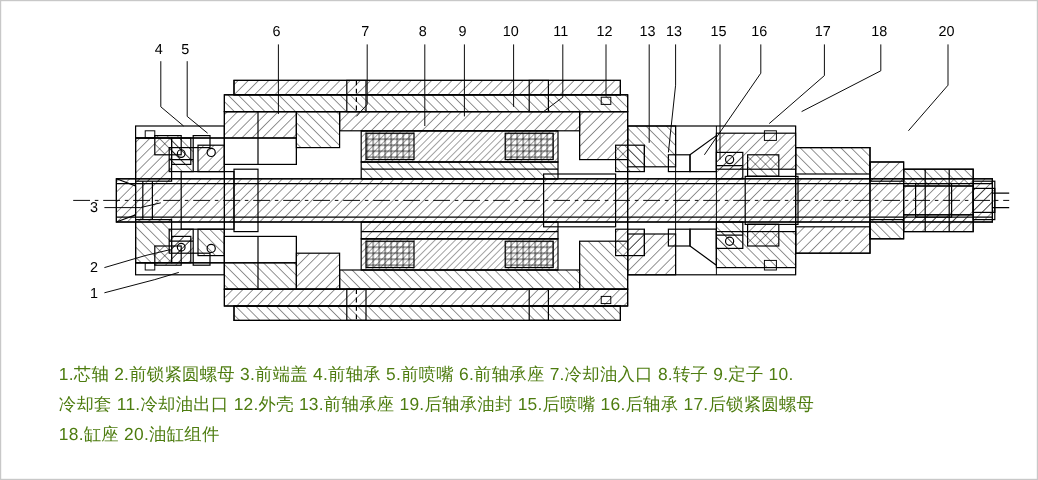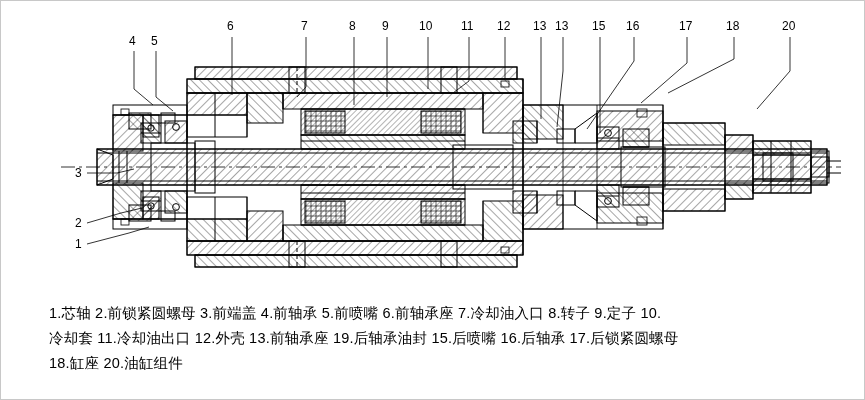--- a/index.html
+++ b/index.html
@@ -35,21 +35,21 @@
     white-space: nowrap;
   }
   #caption {
     position: absolute;
     left: 48px;
     top: 300px;
     width: 780px;
     font-family: "Liberation Sans", sans-serif;
     font-size: 14.5px;
     line-height: 25px;
-    color: #000000;
+    color: #4d7c0f;
     letter-spacing: 0.2px;
   }
 </style>
 </head>
 <body>
 
 <div id="page">
 
   <svg id="diagram" viewBox="0 0 865 300" xmlns="http://www.w3.org/2000/svg">
     <defs>

